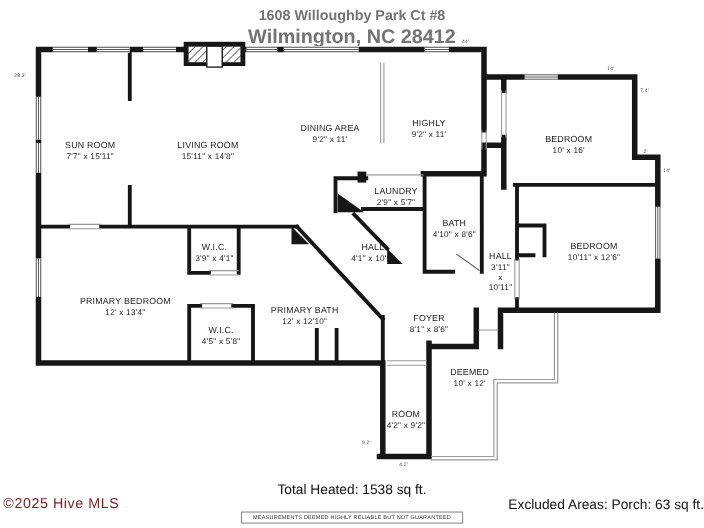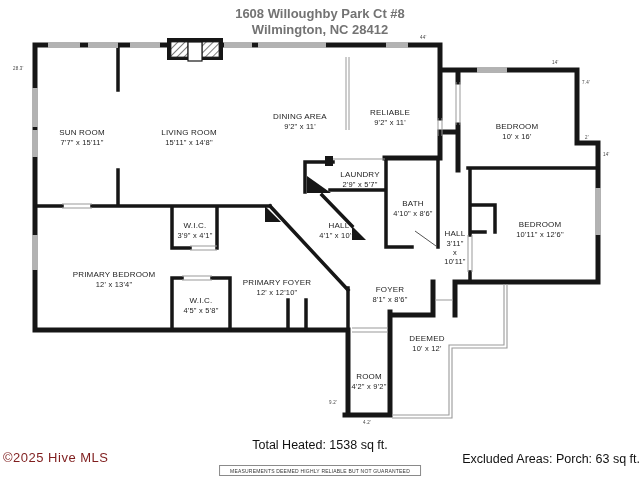--- a/index.html
+++ b/index.html
@@ -1,20 +1,20 @@
 <!DOCTYPE html>
 <html><head>
 <meta charset="utf-8">
 <style>
   html,body{margin:0;padding:0;background:#ffffff;}
   #stage{position:relative;width:640px;height:480px;background:#ffffff;overflow:hidden;
          font-family:"Liberation Sans", sans-serif;}
   .title{position:absolute;left:0;top:6px;width:100%;text-align:center;
          font-size:13px;font-weight:bold;color:#737373;line-height:1.25;}
-  .title .t2{font-size:13px;}
+  .title .t2{font-size:18px;}
   svg{position:absolute;left:0;top:0;}
   .lbl{position:absolute;transform:translate(-50%,-50%);text-align:center;
        font-size:8px;line-height:1.2;letter-spacing:.2px;color:#1c1c1c;white-space:nowrap;}
   .lbl span{display:block;}
   .lbl .rd{font-size:7.5px;}
   .ext{position:absolute;font-size:4.5px;color:#444;letter-spacing:.2px;}
   .footer{position:absolute;left:0;width:100%;text-align:center;color:#111;}
   .f1{top:438px;font-size:12.5px;font-weight:normal;}
   .f2{top:452px;font-size:12.5px;font-weight:normal;text-align:right;}
   .disc{position:absolute;top:465px;left:50%;transform:translateX(-50%);
@@ -138,21 +138,21 @@
   </div>
   <div class="lbl" style="left:189px;top:137px">
     <span class="rn">LIVING ROOM</span>
     <span class="rd">15'11" x 14'8"</span>
   </div>
   <div class="lbl" style="left:300px;top:121px">
     <span class="rn">DINING AREA</span>
     <span class="rd">9'2" x 11'</span>
   </div>
   <div class="lbl" style="left:390px;top:117px">
-    <span class="rn">RELIABLE</span>
+    <span class="rn">HIGHLY</span>
     <span class="rd">9'2" x 11'</span>
   </div>
   <div class="lbl" style="left:517px;top:131px">
     <span class="rn">BEDROOM</span>
     <span class="rd">10' x 16'</span>
   </div>
   <div class="lbl" style="left:360px;top:179px">
     <span class="rn">LAUNDRY</span>
     <span class="rd">2'9" x 5'7"</span>
   </div>
@@ -180,21 +180,21 @@
   </div>
   <div class="lbl" style="left:114px;top:279px">
     <span class="rn">PRIMARY BEDROOM</span>
     <span class="rd">12' x 13'4"</span>
   </div>
   <div class="lbl" style="left:201px;top:305px">
     <span class="rn">W.I.C.</span>
     <span class="rd">4'5" x 5'8"</span>
   </div>
   <div class="lbl" style="left:277px;top:287px">
-    <span class="rn">PRIMARY FOYER</span>
+    <span class="rn">PRIMARY BATH</span>
     <span class="rd">12' x 12'10"</span>
   </div>
   <div class="lbl" style="left:390px;top:294px">
     <span class="rn">FOYER</span>
     <span class="rd">8'1" x 8'6"</span>
   </div>
   <div class="lbl" style="left:427px;top:343px">
     <span class="rn">DEEMED</span>
     <span class="rd">10' x 12'</span>
   </div>

